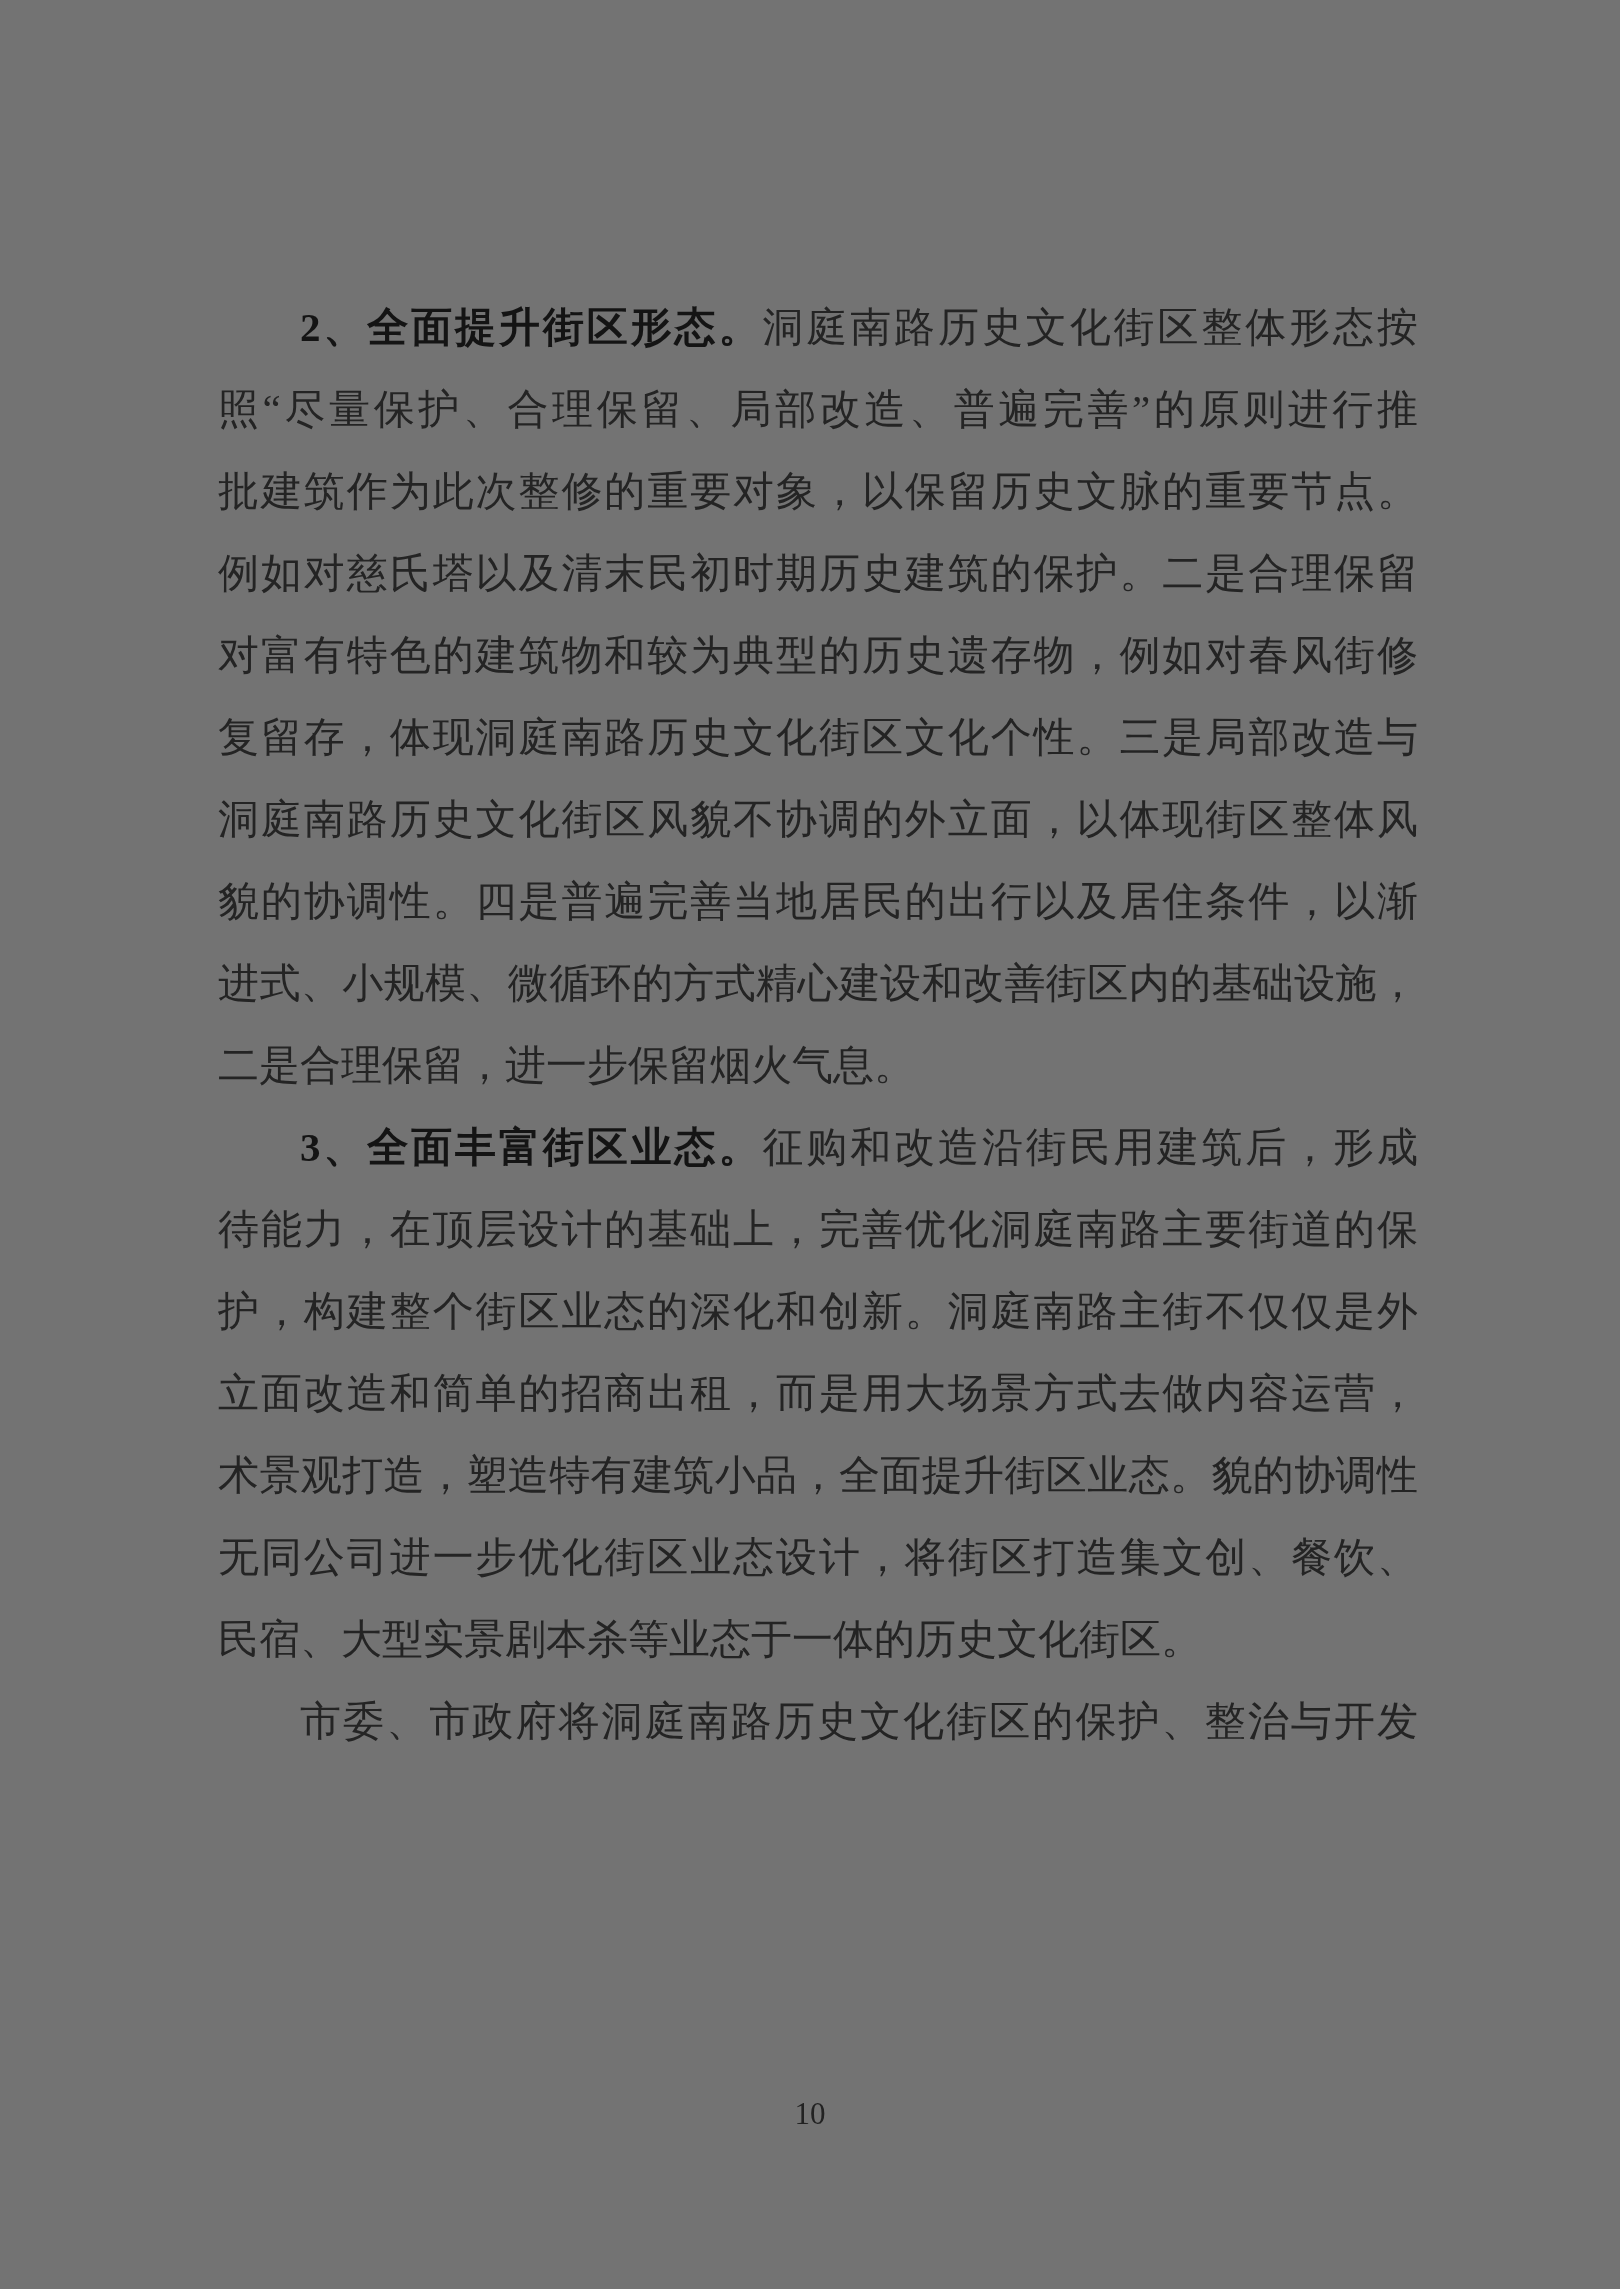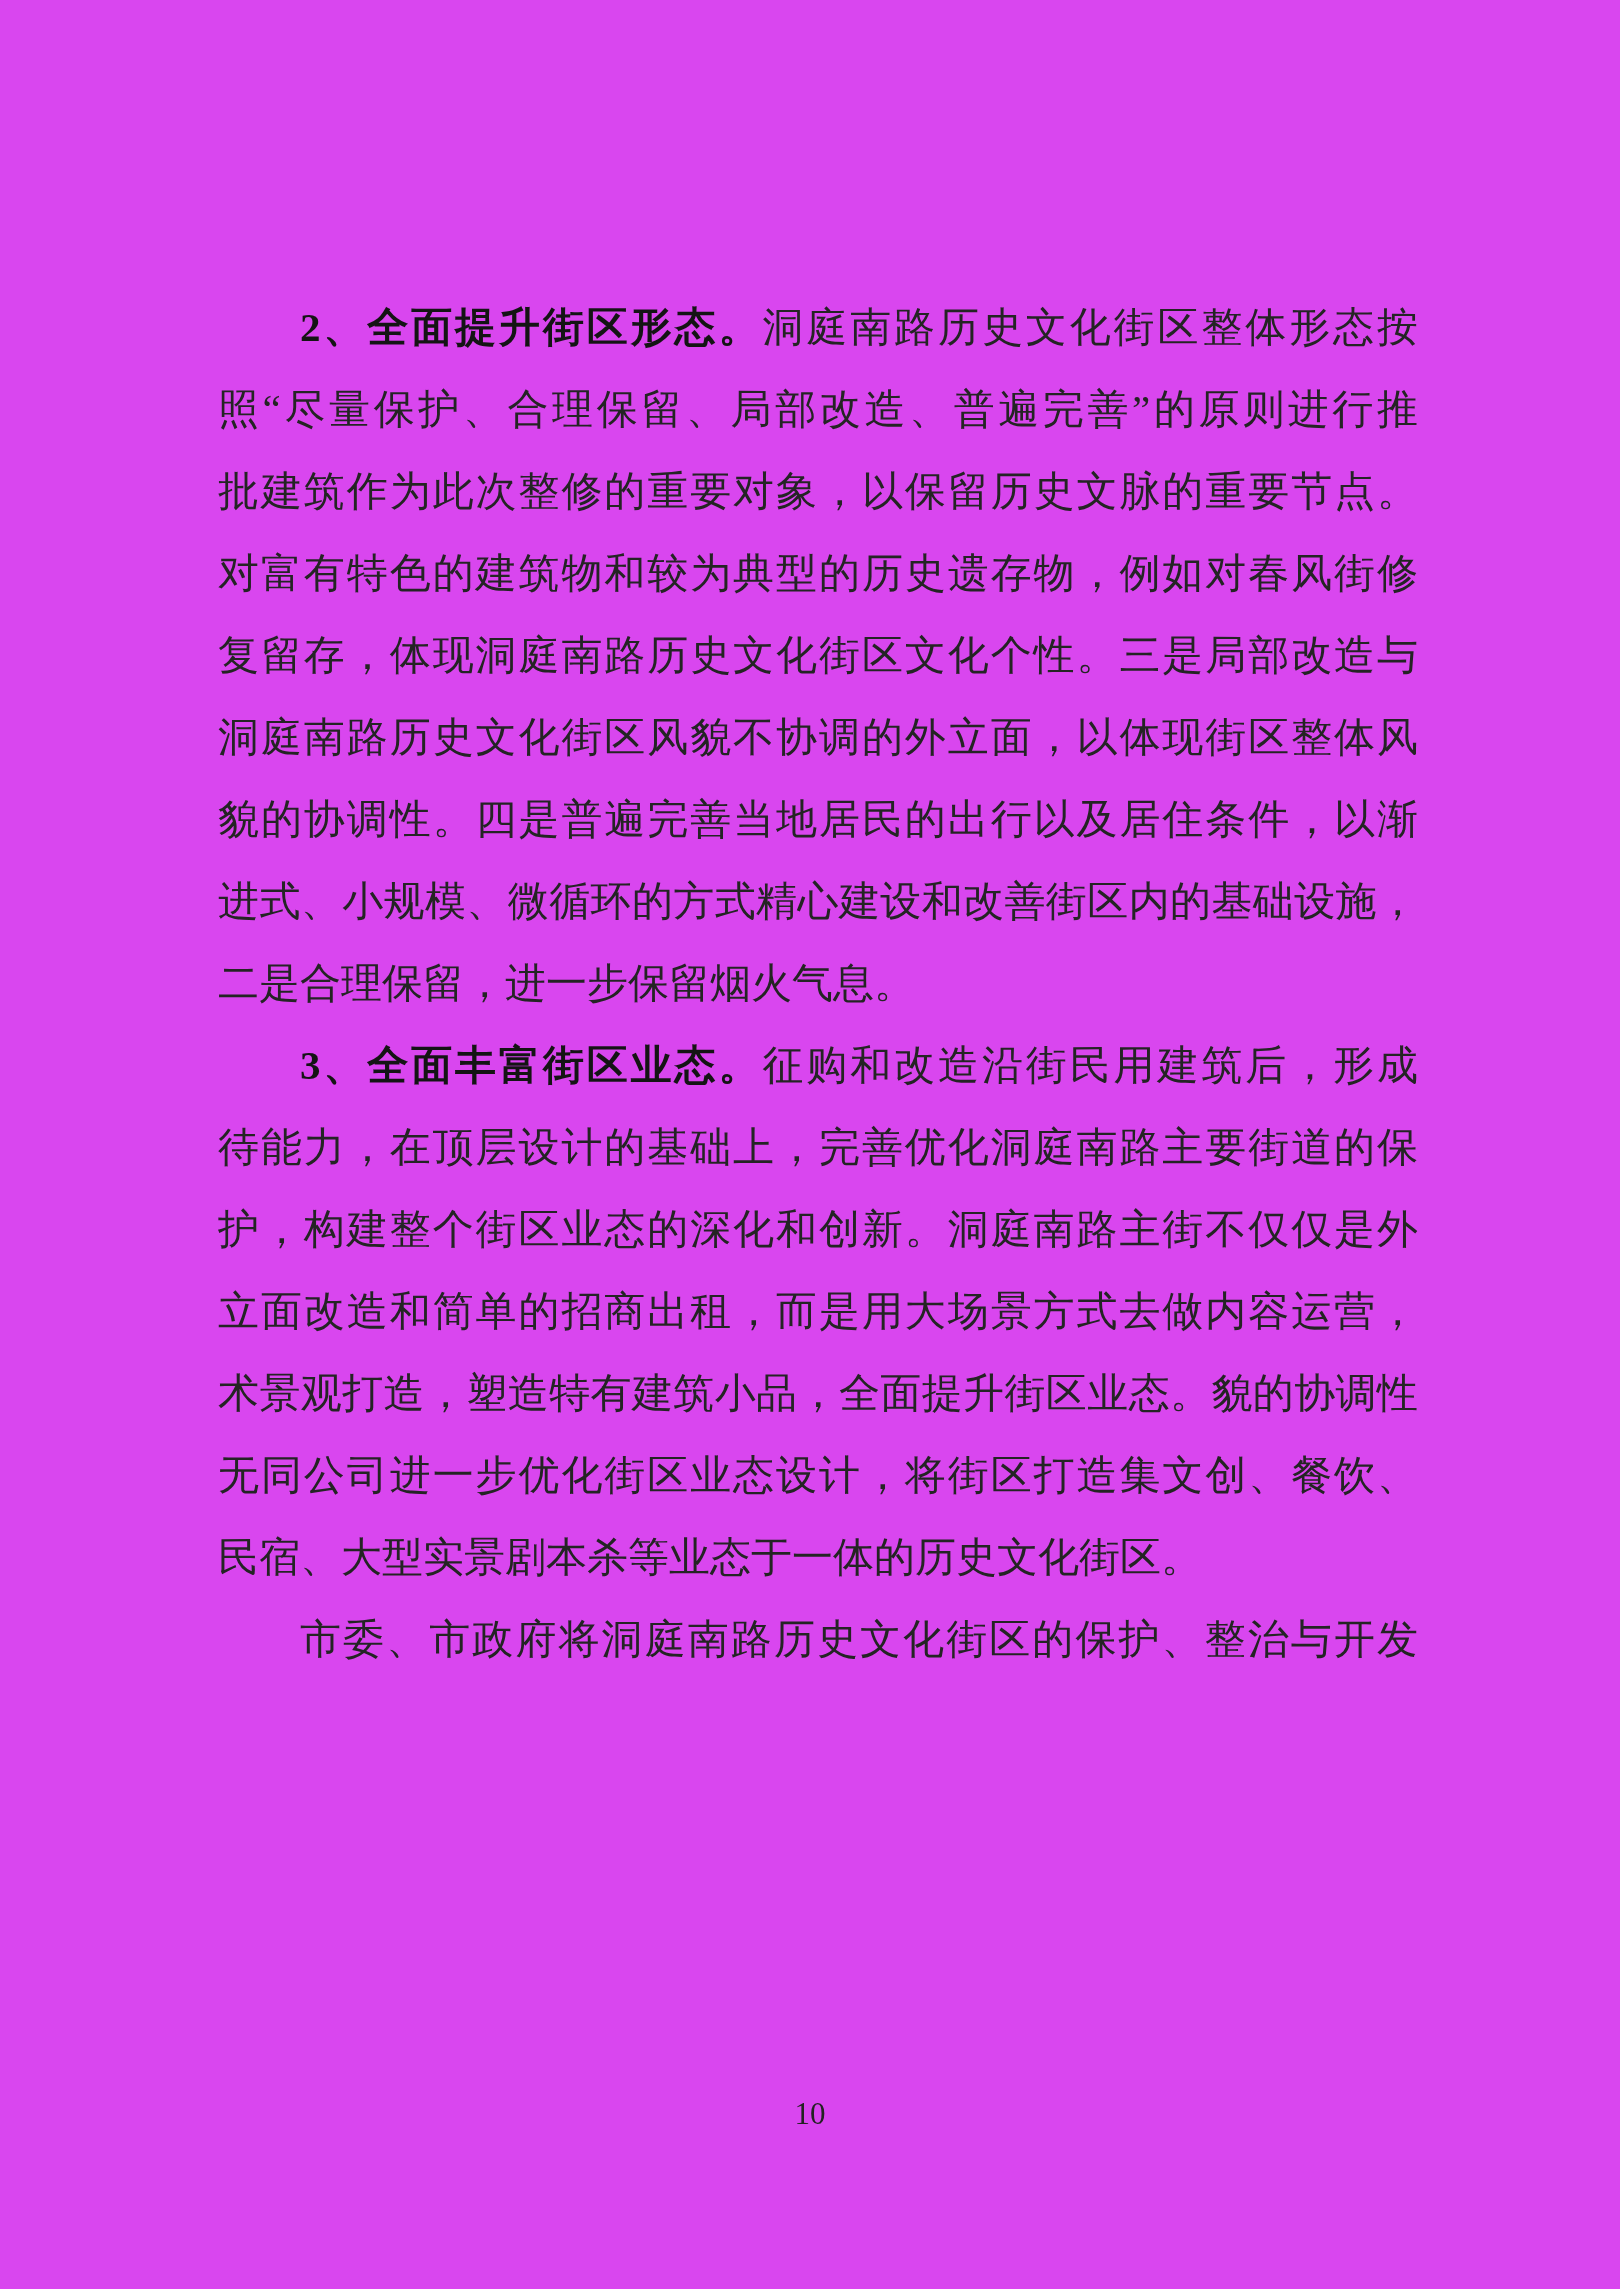--- a/index.html
+++ b/index.html
@@ -4,21 +4,21 @@
 <style>
   html, body {
     margin: 0;
     padding: 0;
     background: #ffffff;
   }
   .page {
     position: relative;
     width: 1620px;
     height: 2290px;
-    background: #d946ef;
+    background: #737373;
     font-family: "Liberation Serif", "DejaVu Serif", serif;
     overflow: hidden;
   }
   .text-block {
     position: absolute;
     left: 218px;
     top: 286px;
     width: 1200px;
   }
   .line {
@@ -56,20 +56,21 @@
 </style>
 </head>
 <body>
 
 <div class="page">
   <div class="text-block">
 
     <div class="line indent"><span class="b">2、全面提升街区形态。</span><span>洞庭南路历史文化街区整体形态按</span></div>
     <div class="line"><span>照“尽量保护、合理保留、局部改造、普遍完善”的原则进行推</span></div>
     <div class="line"><span>批建筑作为此次整修的重要对象，以保留历史文脉的重要节点。</span></div>
+    <div class="line"><span>例如对慈氏塔以及清末民初时期历史建筑的保护。二是合理保留</span></div>
     <div class="line"><span>对富有特色的建筑物和较为典型的历史遗存物，例如对春风街修</span></div>
     <div class="line"><span>复留存，体现洞庭南路历史文化街区文化个性。三是局部改造与</span></div>
     <div class="line"><span>洞庭南路历史文化街区风貌不协调的外立面，以体现街区整体风</span></div>
     <div class="line"><span>貌的协调性。四是普遍完善当地居民的出行以及居住条件，以渐</span></div>
     <div class="line"><span>进式、小规模、微循环的方式精心建设和改善街区内的基础设施，</span></div>
     <div class="line end"><span>二是合理保留，进一步保留烟火气息。</span></div>
 
     <div class="line indent"><span class="b">3、全面丰富街区业态。</span><span>征购和改造沿街民用建筑后，形成</span></div>
     <div class="line"><span>待能力，在顶层设计的基础上，完善优化洞庭南路主要街道的保</span></div>
     <div class="line"><span>护，构建整个街区业态的深化和创新。洞庭南路主街不仅仅是外</span></div>

